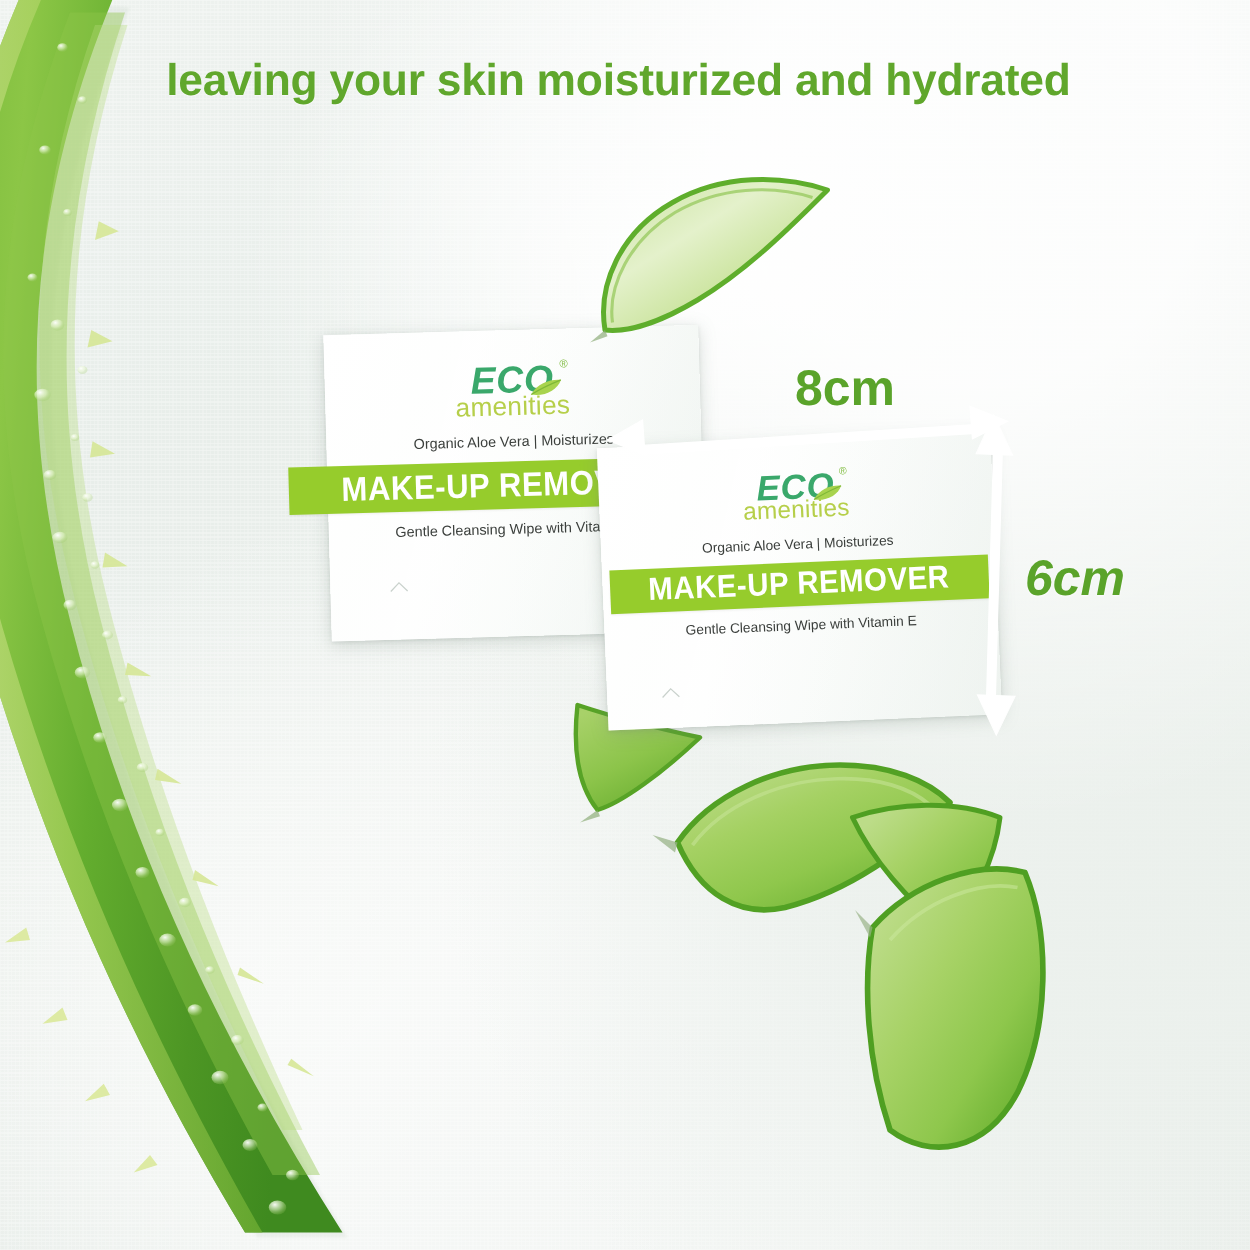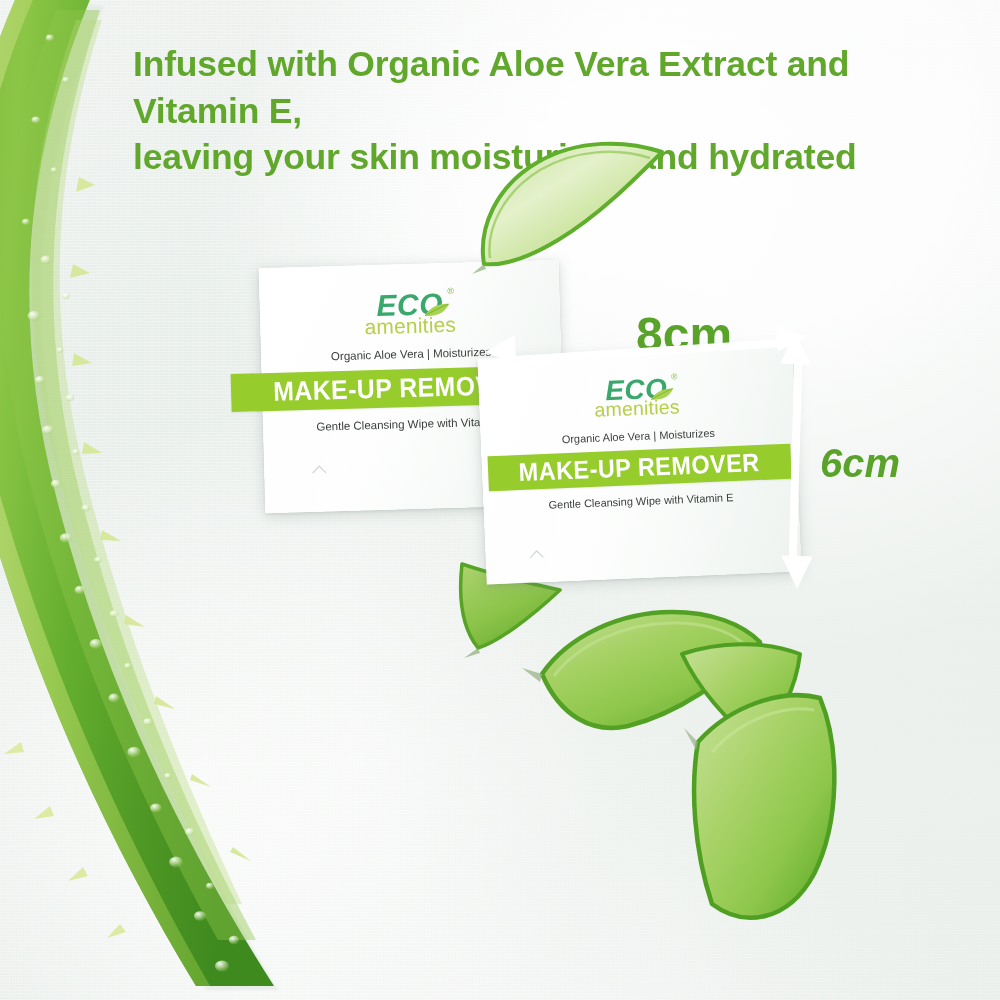--- a/index.html
+++ b/index.html
@@ -94,21 +94,21 @@
   #sachet-front .subline{font-size:11px;margin-top:10px;}
 
   .notch{position:absolute;width:9px;height:9px;
     border-left:1px solid rgba(150,165,155,.5);
     border-top:1px solid rgba(150,165,155,.5);
     transform:rotate(45deg);}
 
   
   .dim-label{position:absolute;color:#5aa32a;font-weight:bold;
     text-shadow:0 1px 2px rgba(255,255,255,.75);}
-  #label-width{left:636px;top:307px;font-size:48px;}
+  #label-width{left:636px;top:289px;font-size:40px;}
   #label-height{left:820px;top:441px;font-size:40px;font-style:italic;}
   .arrow-svg{position:absolute;overflow:visible;}
   #arrow-h{left:480px;top:324px;width:330px;height:56px;z-index:9;}
   #arrow-v{left:768px;top:330px;width:56px;height:260px;z-index:9;}
 
   
   .slice{position:absolute;}
   #slice-top{left:466px;top:136px;width:210px;height:140px;z-index:4;}
   #slice-mid-left{left:452px;top:556px;width:140px;height:110px;z-index:4;}
   #slice-bottom-left{left:516px;top:606px;width:260px;height:160px;z-index:5;}
@@ -354,17 +354,16 @@
   <div class="dim-label" id="label-height">6cm</div>
   <svg class="arrow-svg" id="arrow-v" width="56" height="260" viewBox="0 0 56 260">
     <g fill="#ffffff" stroke="#ffffff" stroke-width="1">
       <rect x="24" y="28" width="7" height="206" transform="rotate(1.6 27 131)"></rect>
       <polygon points="27,2 42,34 13,33"></polygon>
       <polygon points="29,258 14,226 44,227"></polygon>
     </g>
   </svg>
 
   <div class="headline">
-    <span class="l1">Infused with Organic Aloe Vera Extract  and Vitamin E,</span>
     <span class="l2">leaving your skin moisturized and hydrated</span>
   </div>
 
 </div>
 
 </body></html>

